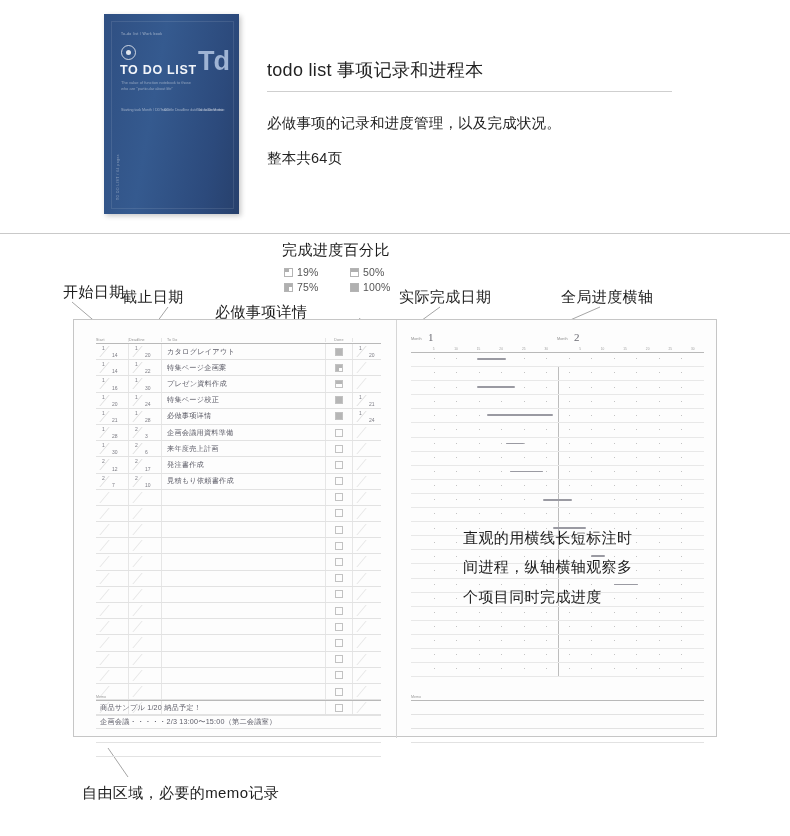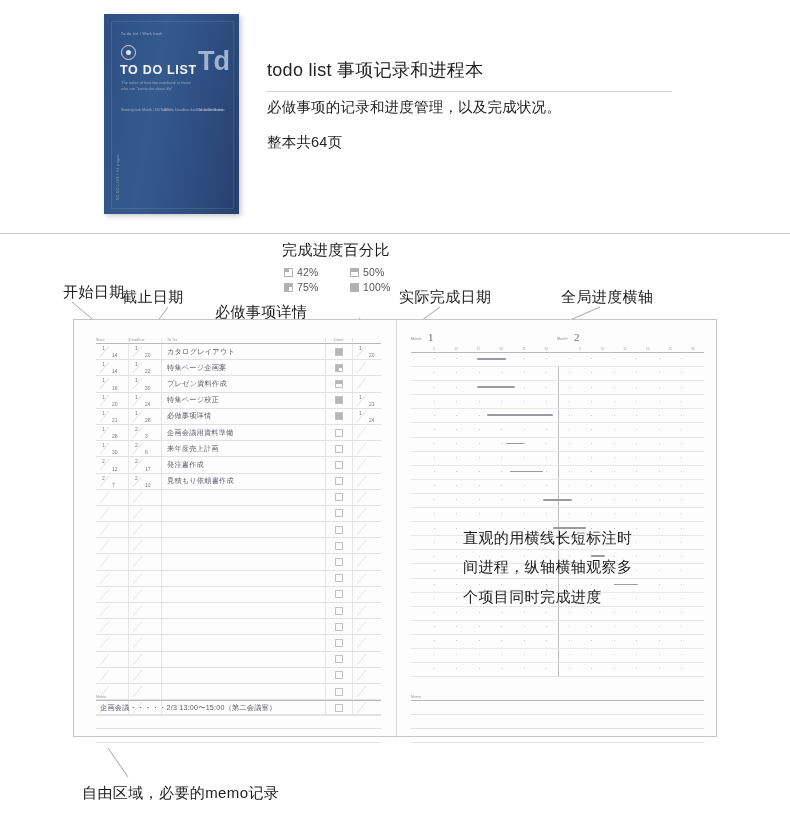--- a/index.html
+++ b/index.html
@@ -49,21 +49,21 @@
     color:#9fb4d4;letter-spacing:-1px;line-height:1;
   }
   .cov-spine{
     position:absolute;left:12px;bottom:14px;font-size:3.4px;color:rgba(255,255,255,.40);
     writing-mode:vertical-rl;transform:rotate(180deg);letter-spacing:.5px;
   }
 
   .info{position:absolute;left:267px;top:58px;width:405px;}
   .info-title{font-size:18px;color:#222;letter-spacing:.3px;padding-bottom:9px;}
   .info-rule{height:1px;background:#cfcfcf;width:405px;}
-  .info-line{font-size:14.5px;color:#242424;margin-top:6px;letter-spacing:.2px;}
+  .info-line{font-size:14.5px;color:#242424;margin-top:22px;letter-spacing:.2px;}
   .info-line.pages{margin-top:16px;}
 
   .divider{position:absolute;left:0;top:233px;width:790px;height:1px;background:#c9c9c9;}
 
   
   .anno{position:absolute;font-size:15px;color:#1c1c1c;white-space:nowrap;letter-spacing:.4px;}
   .a-start{left:24px;top:283px;margin-left:39px;}
   .a-dead{left:122px;top:288px;}
   .a-detail{left:215px;top:303px;}
   .a-actual{left:399px;top:288px;}
@@ -203,21 +203,21 @@
 
   <div class="legend" id="legend">
       <div class="lg-row">
         <div class="lg-item">
           <div class="lg-box">
             <i class="on"></i>
             <i></i>
             <i></i>
             <i></i>
           </div>
-          <span class="lg-lab">42%</span>
+          <span class="lg-lab">19%</span>
         </div>
         <div class="lg-item">
           <div class="lg-box">
             <i class="on"></i>
             <i class="on"></i>
             <i></i>
             <i></i>
           </div>
           <span class="lg-lab">50%</span>
         </div>
@@ -1053,20 +1053,23 @@
               </div>
             </div>
           </div>
       </div>
 
       <div class="memo">
         <div class="memo-lab">Memo</div>
         <div class="memo-hr"></div>
         <div id="memo-lines">
             <div class="memo-line">
+              <span class="memo-txt">商品サンプル 1/20 納品予定！</span>
+            </div>
+            <div class="memo-line">
               <span class="memo-txt">企画会議・・・・・2/3  13:00〜15:00（第二会議室）</span>
             </div>
             <div class="memo-line">
               <span class="memo-txt"></span>
             </div>
             <div class="memo-line">
               <span class="memo-txt"></span>
             </div>
           </div>
       </div>

